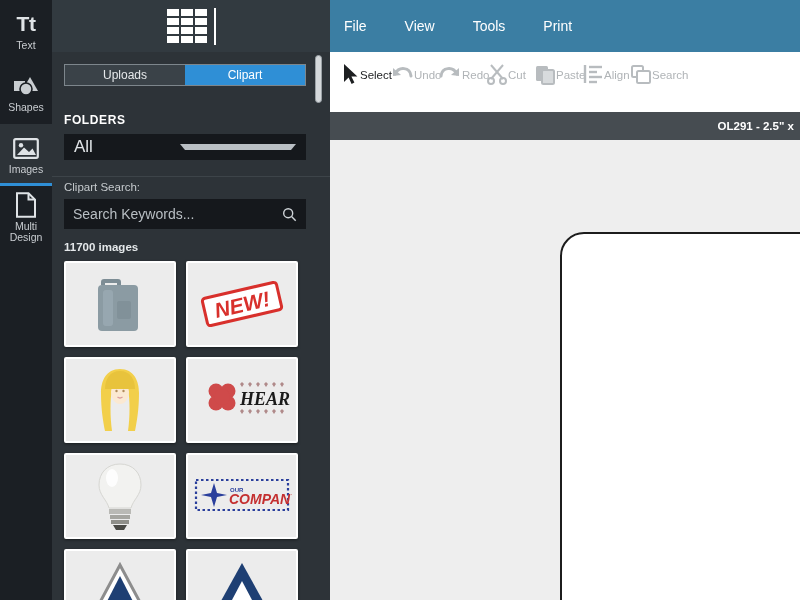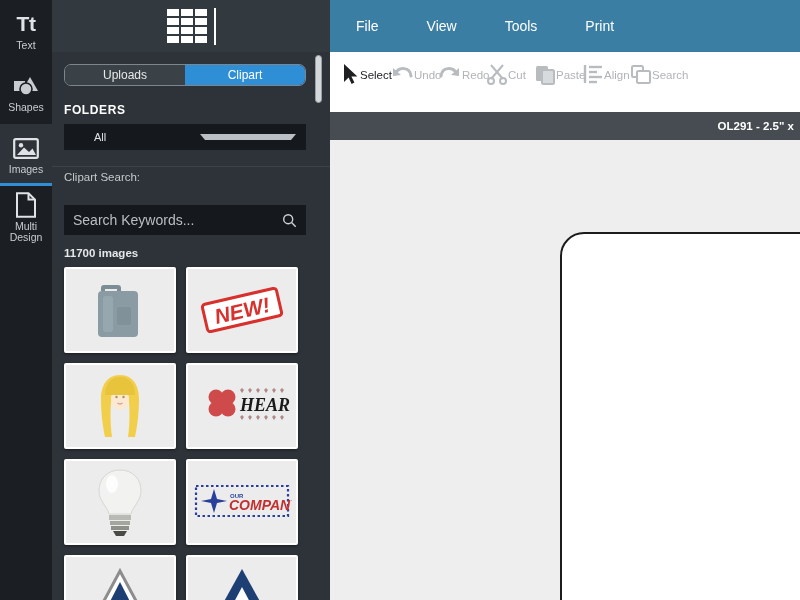--- a/index.html
+++ b/index.html
@@ -64,53 +64,53 @@
   .panel {
     position: absolute; left: 52px; top: 52px;
     width: 278px; height: 548px;
     background: #2d3338;
     overflow: hidden;
   }
   .panel-inner { padding: 12px 12px 0 12px; }
 
   .seg {
     display: flex; width: 242px; height: 22px;
-    border: 1px solid #7d868c; border-radius: 7px; overflow: hidden;
+    border: 1px solid #7d868c; border-radius: 0; overflow: hidden;
   }
   .seg > div {
     flex: 1; display: flex; align-items: center; justify-content: center;
     font-size: 12px; cursor: pointer; user-select: none;
   }
   .seg .off { background: #3a4248; color: #e6e9eb; }
   .seg .on  { background: #2f8fd6; color: #fff; }
 
   .fld-label {
-    margin-top: 17px; font-size: 12px; font-weight: bold;
+    margin-top: 27px; font-size: 12px; font-weight: bold;
     color: #fff; letter-spacing: 0.6px;
   }
   .select {
     margin-top: 7px; width: 242px; height: 26px;
     background: #15181c; border: 1px solid #11141800;
     display: flex; align-items: center;
     padding: 0 9px; cursor: pointer;
   }
-  .select span { font-size: 11px; color: #dfe3e6; flex: 1; margin-left: 20px; }
+  .select span { font-size: 17px; color: #dfe3e6; flex: 1; }
   .caret {
     width: 0; height: 0;
     border-left: 5px solid transparent; border-right: 5px solid transparent;
     border-top: 6px solid #b9bfc4;
   }
 
   .divider {
     margin: 16px -12px 0 -12px; height: 1px; background: #3d4449;
   }
 
   .sublabel { margin-top: 4px; font-size: 11.5px; color: #c5cacd; }
   .searchbox {
-    margin-top: 22px; width: 242px; height: 30px;
+    margin-top: 6px; width: 242px; height: 30px;
     background: #15181c; display: flex; align-items: center;
     padding: 0 9px; cursor: text;
   }
   .searchbox input {
     flex: 1; background: transparent; border: 0; outline: none;
     color: #cfd4d8; font-size: 14px; font-family: "Liberation Sans", sans-serif;
   }
   .searchbox input::placeholder { color: #b9bfc4; }
   .mag { width: 15px; height: 15px; flex: 0 0 auto; }
 
@@ -134,21 +134,21 @@
     width: 7px; height: 48px; border-radius: 4px;
     background: #d4d8db; border: 1px solid #9aa1a6;
     cursor: pointer;
   }
 
   
   .menubar {
     position: absolute; left: 330px; top: 0;
     width: 470px; height: 52px;
     background: #3b7ea3;
-    display: flex; align-items: center; padding-left: 12px; gap: 20px;
+    display: flex; align-items: center; gap: 10px;
   }
   .menu-item {
     padding: 6px 14px; font-size: 14px; color: #fff;
     cursor: pointer; user-select: none; border-radius: 2px;
   }
 
   .toolbar {
     position: absolute; left: 330px; top: 52px;
     width: 470px; height: 60px;
     background: #fff;

